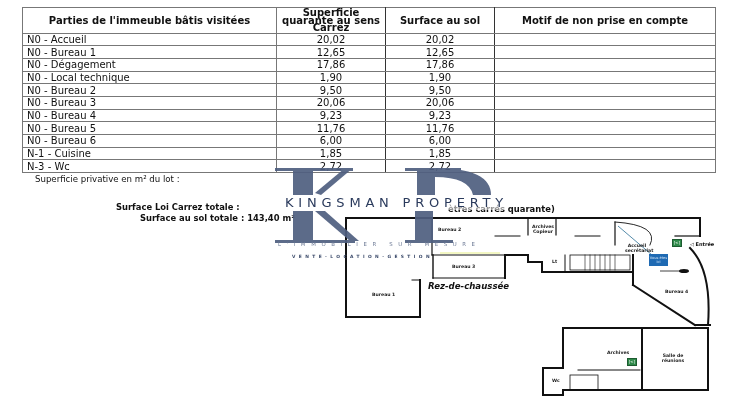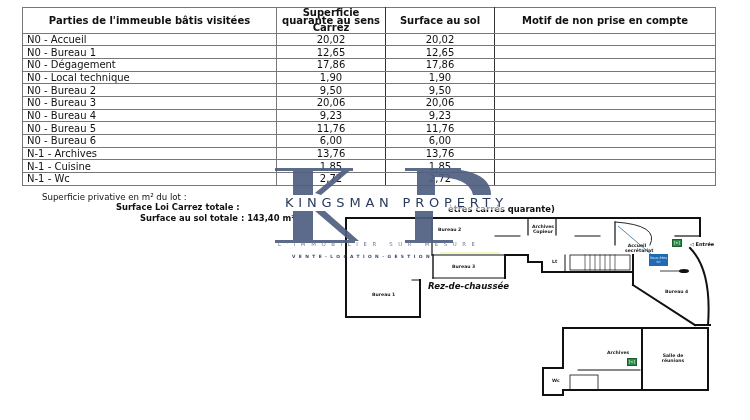--- a/index.html
+++ b/index.html
@@ -11,21 +11,21 @@
   .tbl th { font-weight: bold; text-align: center; height: 20px; line-height: 7.5px; padding-top: 1px; padding-bottom: 1px; }
   .tbl td.num { text-align: center; }
   .tbl .c0 { width: 245px; }
   .tbl .c1 { width: 100px; }
   .tbl .c2 { width: 100px; }
   .tbl .c3 { width: 212px; }
   .tbl tr td { border-top: 1px solid #999; }
   .tbl .col-sep { border-left: 1.4px solid #333; border-right: 1.4px solid #333; }
 
   
-  .summary-label { position: absolute; left: 35px; top: 192px; font-size: 8.6px; margin-left: 7px; }
+  .summary-label { position: absolute; left: 35px; top: 174px; font-size: 8.6px; }
   .summary-line { position: absolute; font-size: 8.4px; font-weight: bold; white-space: nowrap; }
   .sl1 { left: 116px; top: 202px; }
   .sl2 { left: 128px; top: 213px; margin-left: 12px; }
   .sl1-tail { left: 448px; top: 204px; }
 
   
   .plan { position: absolute; left: 0; top: 0; width: 750px; height: 420px; pointer-events: none; }
   .room-label { position: absolute; font-size: 4.6px; font-weight: bold; color: #222; white-space: nowrap; text-align: center; line-height: 5px; }
   .level-label { position: absolute; left: 428px; top: 281px; font-size: 8.6px; font-weight: bold; font-style: italic; white-space: nowrap; }
   .vous { position: absolute; left: 649px; top: 254px; width: 19px; height: 12px; background: #1f6ab3; color: #d5e6f7; font-size: 3.6px; line-height: 4px; text-align: center; padding-top: 2px; box-sizing: border-box; }
@@ -99,33 +99,27 @@
         <td class="c2 col-sep num">11,76</td>
         <td class="c3"></td>
       </tr>
       <tr>
         <td class="c0">N0 - Bureau 6</td>
         <td class="c1 col-sep num">6,00</td>
         <td class="c2 col-sep num">6,00</td>
         <td class="c3"></td>
       </tr>
       <tr>
-        <td class="c0">N-1 - Archives</td>
-        <td class="c1 col-sep num">13,76</td>
-        <td class="c2 col-sep num">13,76</td>
-        <td class="c3"></td>
-      </tr>
-      <tr>
         <td class="c0">N-1 - Cuisine</td>
         <td class="c1 col-sep num">1,85</td>
         <td class="c2 col-sep num">1,85</td>
         <td class="c3"></td>
       </tr>
       <tr>
-        <td class="c0">N-1 - Wc</td>
+        <td class="c0">N-3 - Wc</td>
         <td class="c1 col-sep num">2,72</td>
         <td class="c2 col-sep num">2,72</td>
         <td class="c3"></td>
       </tr>
     </tbody>
 </table>
 
 <div class="summary-label">Superficie privative en m² du lot :</div>
 <div class="summary-line sl1">Surface Loi Carrez totale :</div>
 <div class="summary-line sl1-tail">ètres carrés quarante)</div>

